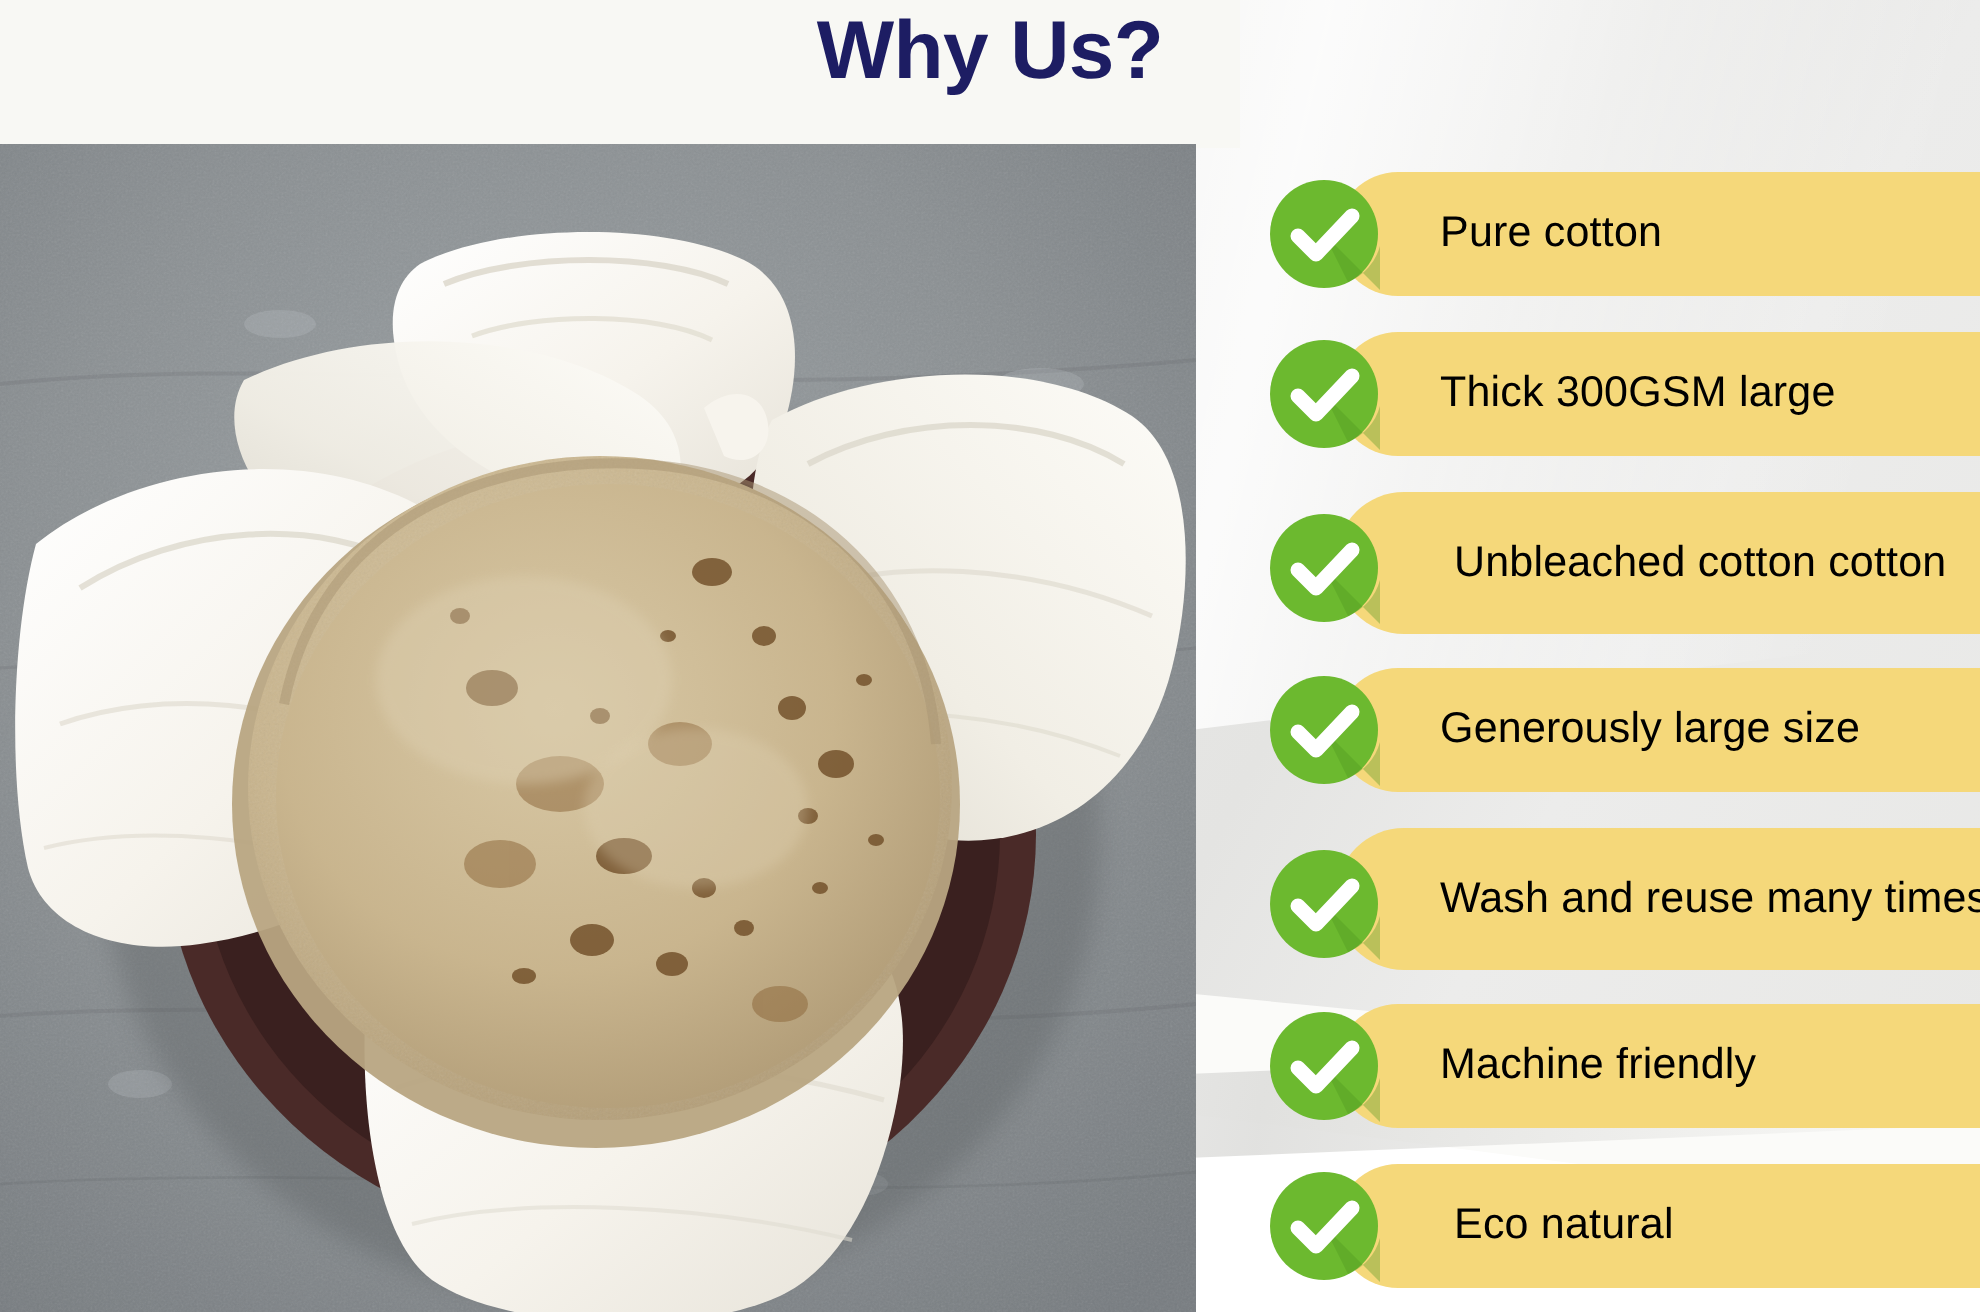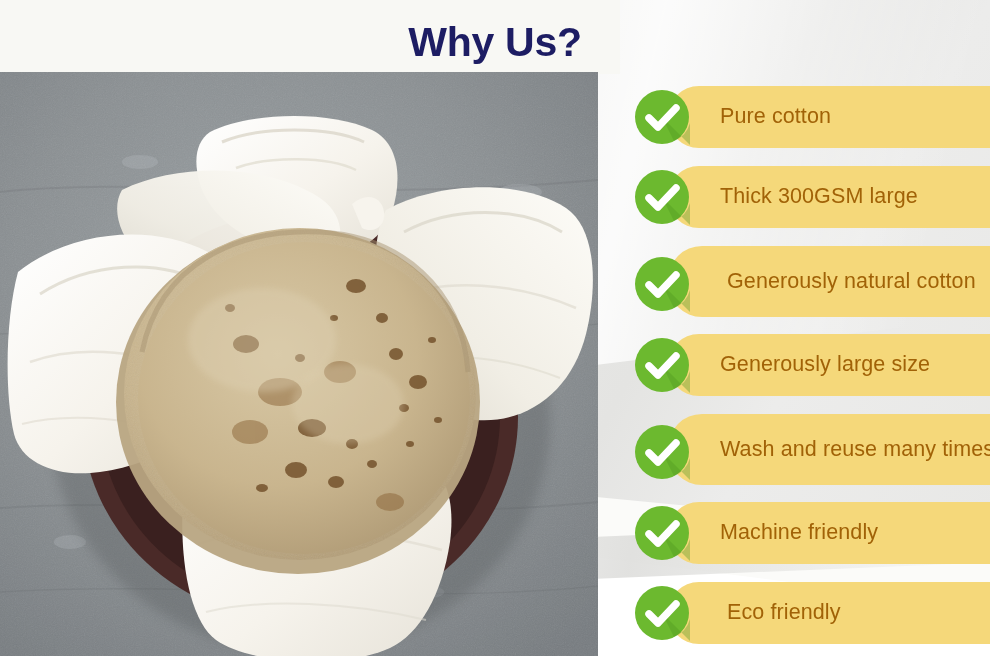--- a/index.html
+++ b/index.html
@@ -68,21 +68,21 @@
     left: 0; top: 0;
     width: 620px;
     height: 74px;
     background: #f8f8f4;
   }
 
   
   .title {
     position: absolute;
     left: 0;
-    top: 19px;
+    top: 2px;
     width: 990px;
     text-align: center;
     font-size: 41px;
     font-weight: bold;
     letter-spacing: -0.3px;
     color: #1d1d63;
     z-index: 6;
   }
 
   
@@ -125,21 +125,21 @@
     display: flex;
     align-items: center;
     padding: 8px 14px 8px 52px;
     z-index: 1;
   }
   .feature.two-line .pill { min-height: 71px; }
 
   .pill-text {
     font-size: 21.5px;
     line-height: 1.18;
-    color: #a16207;
+    color: #000000;
     letter-spacing: 0.1px;
   }
   .feature.indent .pill-text { padding-left: 7px; }
 
   .check {
     position: relative;
     width: 56px;
     height: 56px;
     flex: 0 0 56px;
     z-index: 3;
@@ -321,21 +321,21 @@
             <circle cx="28" cy="28" r="27" fill="#6cb92f"></circle>
             <path d="M28 28 L56 56 L56 34 A27 27 0 0 1 40 52 Z" fill="#4e9620" opacity="0.35"></path>
             <path d="M15 29 L24 38 L42 19" fill="none" stroke="#ffffff" stroke-width="7.5" stroke-linecap="round" stroke-linejoin="round"></path>
           </svg>
       </div>
       <div class="row-spacer"></div>
     </div>
 
     <div class="feature two-line indent">
       <div class="pill">
-        <span class="pill-text">Generously natural cotton</span>
+        <span class="pill-text">Unbleached cotton cotton</span>
       </div>
       <div class="check">
         <svg viewBox="0 0 56 56">
             <circle cx="28" cy="28" r="27" fill="#6cb92f"></circle>
             <path d="M28 28 L56 56 L56 34 A27 27 0 0 1 40 52 Z" fill="#4e9620" opacity="0.35"></path>
             <path d="M15 29 L24 38 L42 19" fill="none" stroke="#ffffff" stroke-width="7.5" stroke-linecap="round" stroke-linejoin="round"></path>
           </svg>
       </div>
       <div class="row-spacer"></div>
     </div>
@@ -377,21 +377,21 @@
             <circle cx="28" cy="28" r="27" fill="#6cb92f"></circle>
             <path d="M28 28 L56 56 L56 34 A27 27 0 0 1 40 52 Z" fill="#4e9620" opacity="0.35"></path>
             <path d="M15 29 L24 38 L42 19" fill="none" stroke="#ffffff" stroke-width="7.5" stroke-linecap="round" stroke-linejoin="round"></path>
           </svg>
       </div>
       <div class="row-spacer"></div>
     </div>
 
     <div class="feature indent">
       <div class="pill">
-        <span class="pill-text">Eco friendly</span>
+        <span class="pill-text">Eco natural</span>
       </div>
       <div class="check">
         <svg viewBox="0 0 56 56">
             <circle cx="28" cy="28" r="27" fill="#6cb92f"></circle>
             <path d="M28 28 L56 56 L56 34 A27 27 0 0 1 40 52 Z" fill="#4e9620" opacity="0.35"></path>
             <path d="M15 29 L24 38 L42 19" fill="none" stroke="#ffffff" stroke-width="7.5" stroke-linecap="round" stroke-linejoin="round"></path>
           </svg>
       </div>
       <div class="row-spacer"></div>
     </div>

